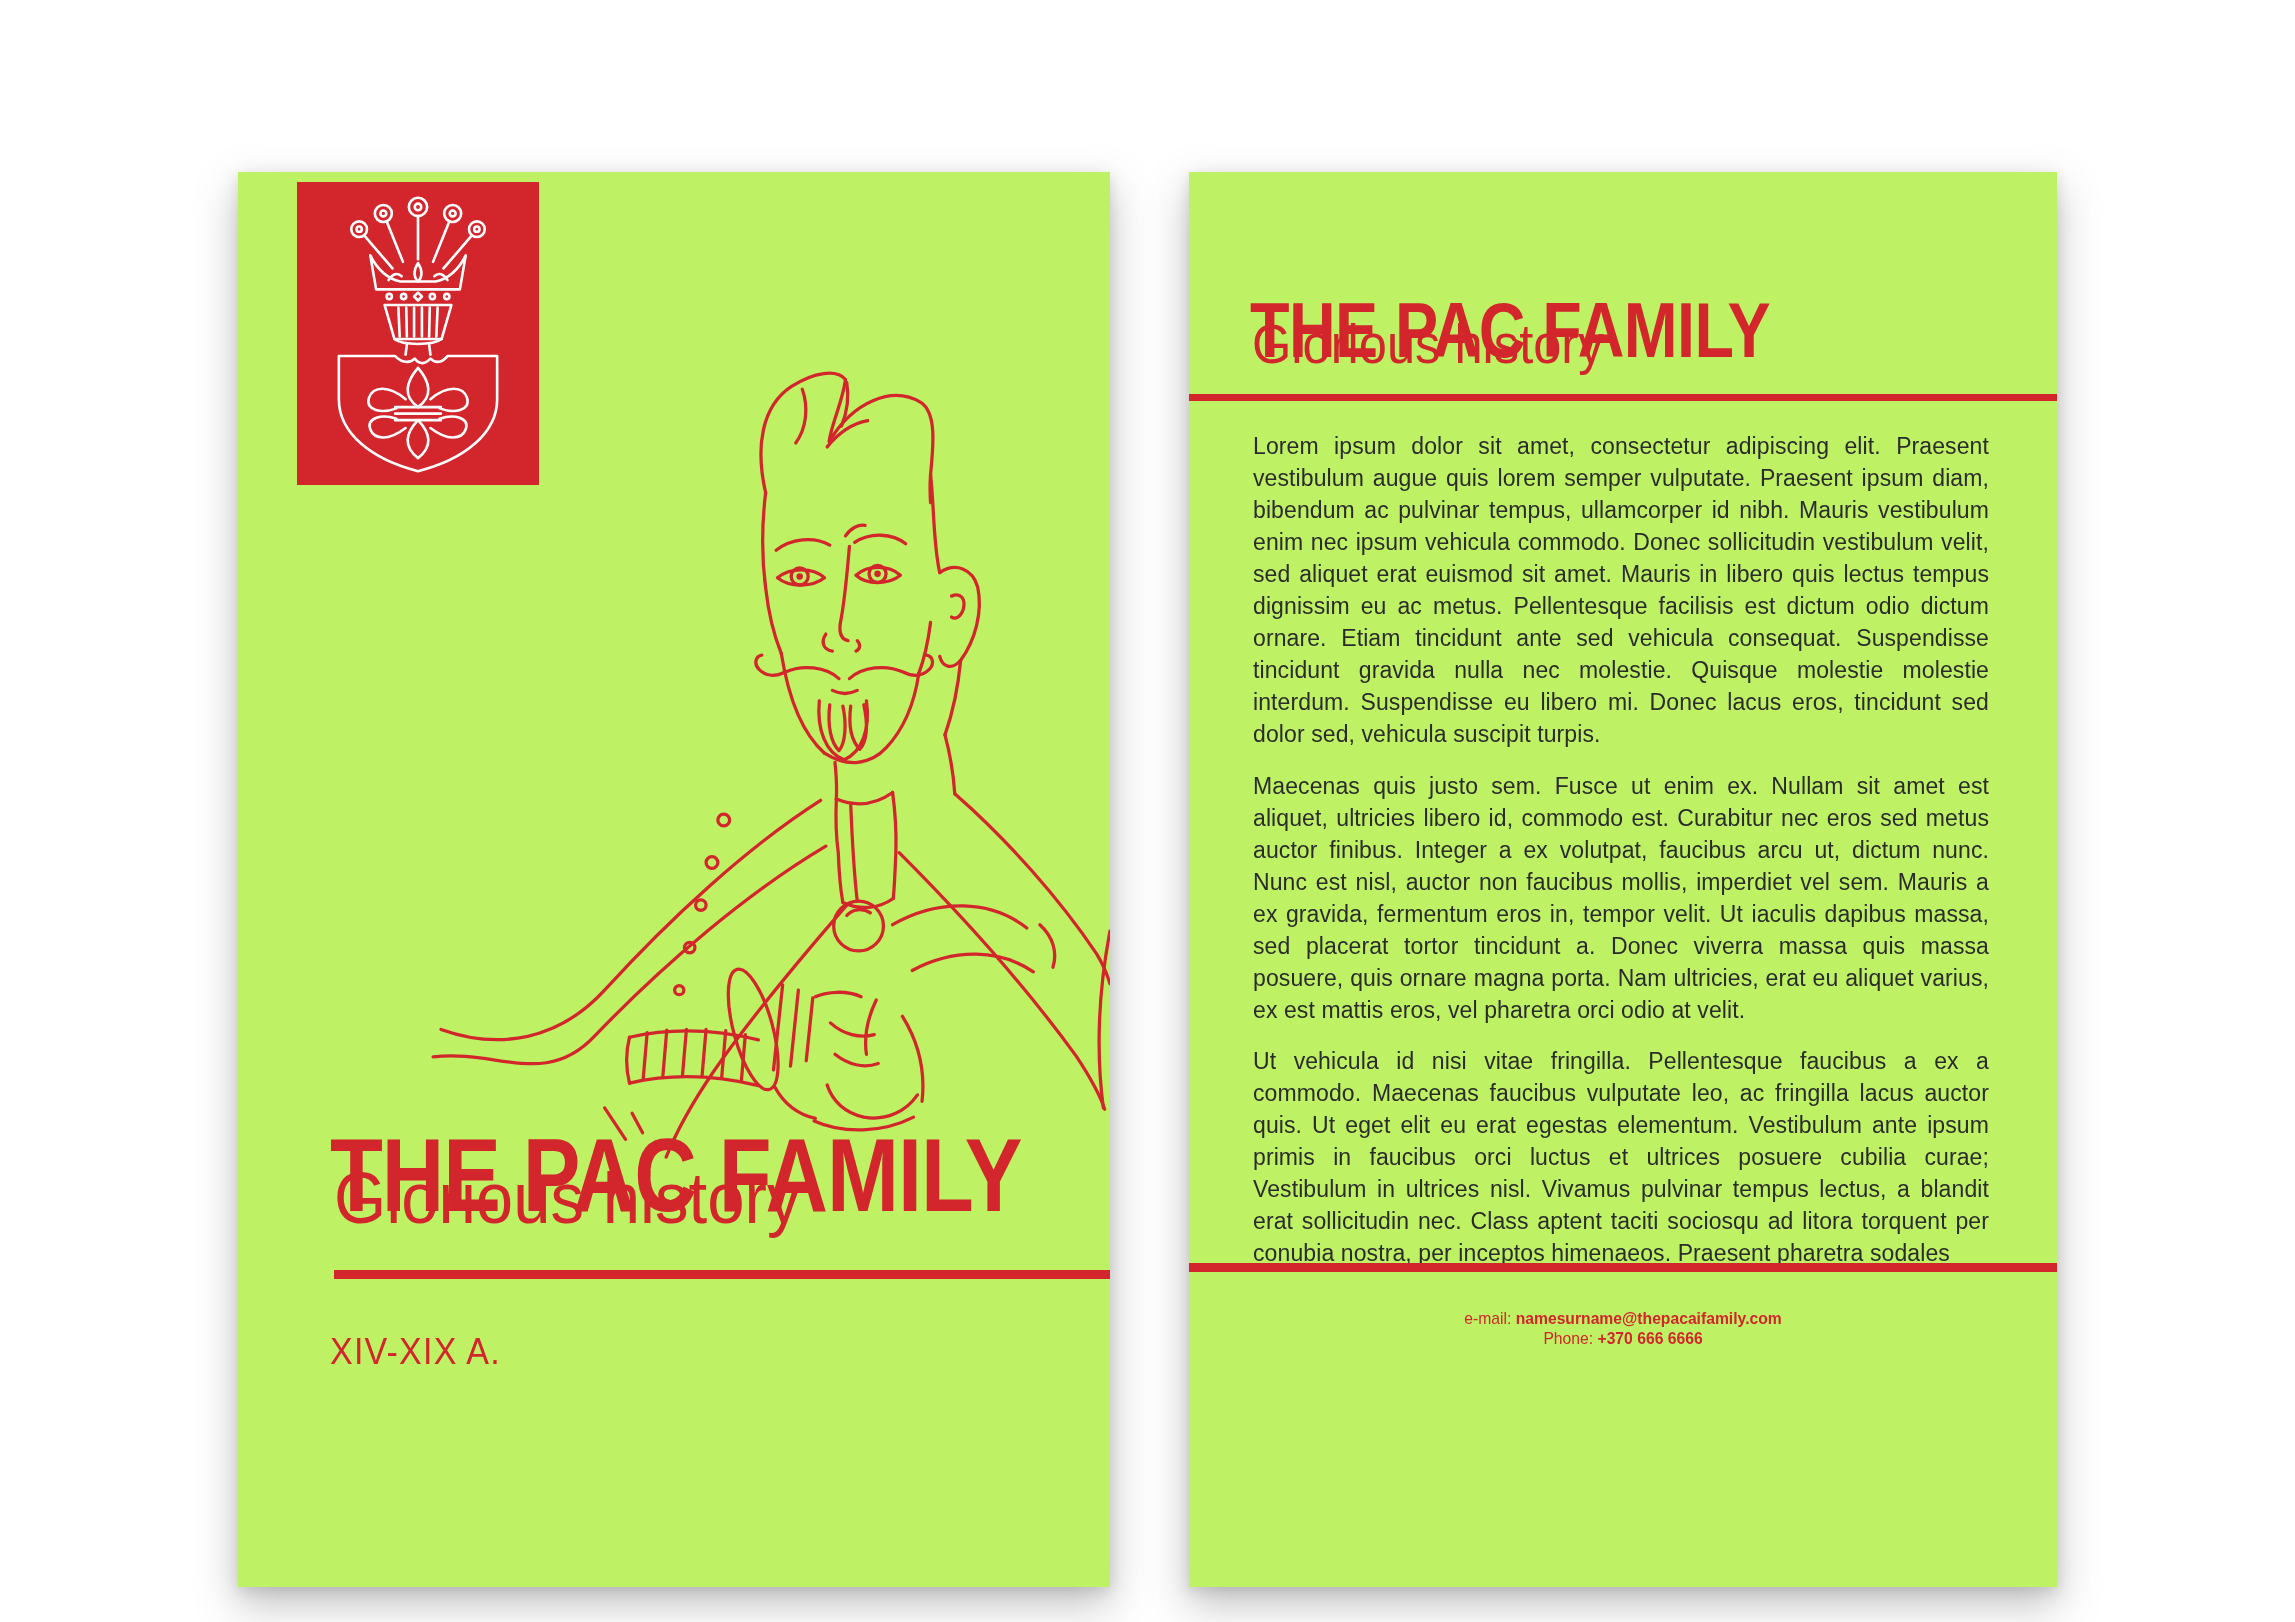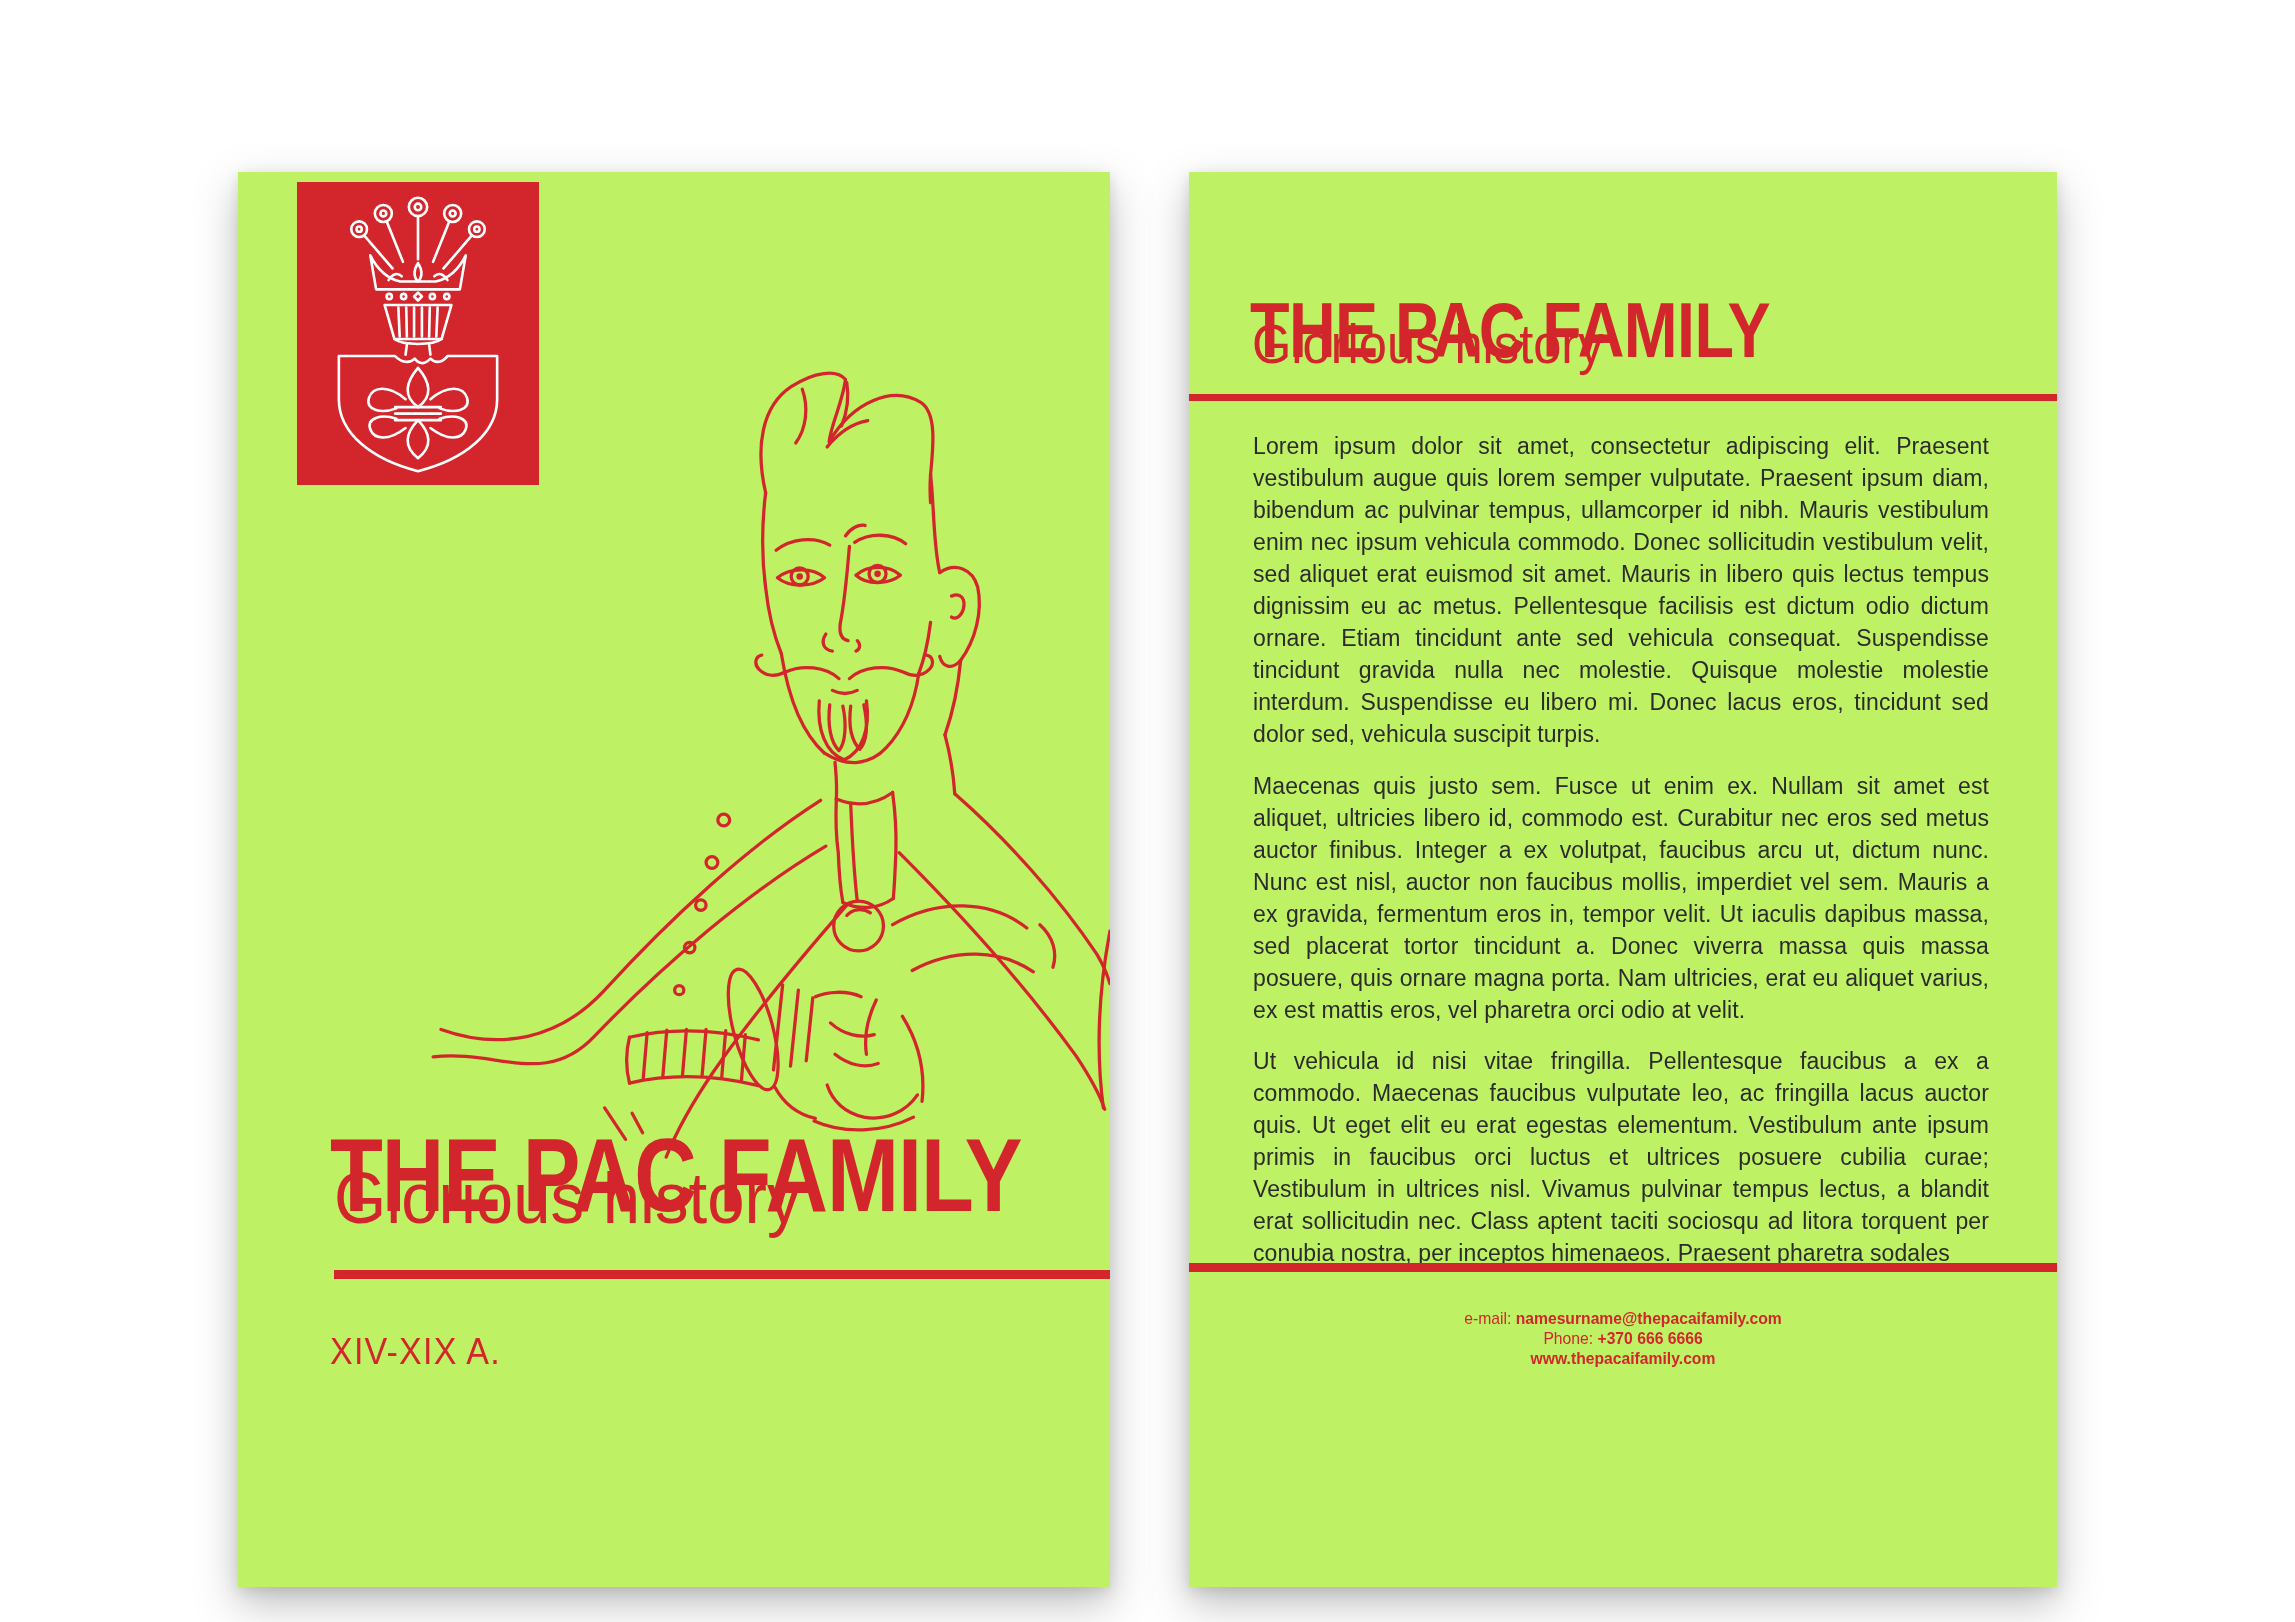--- a/index.html
+++ b/index.html
@@ -263,20 +263,17 @@
 
     <div class="contact">
       <div>
         <span>e-mail:</span>
         <span class="strong">namesurname@thepacaifamily.com</span>
       </div>
       <div>
         <span>Phone:</span>
         <span class="strong">+370 666 6666</span>
       </div>
-      <div>
-        <span class="strong">www.thepacaifamily.com</span>
-      </div>
     </div>
   </section>
 
 </div>
 
 
 </body></html>

